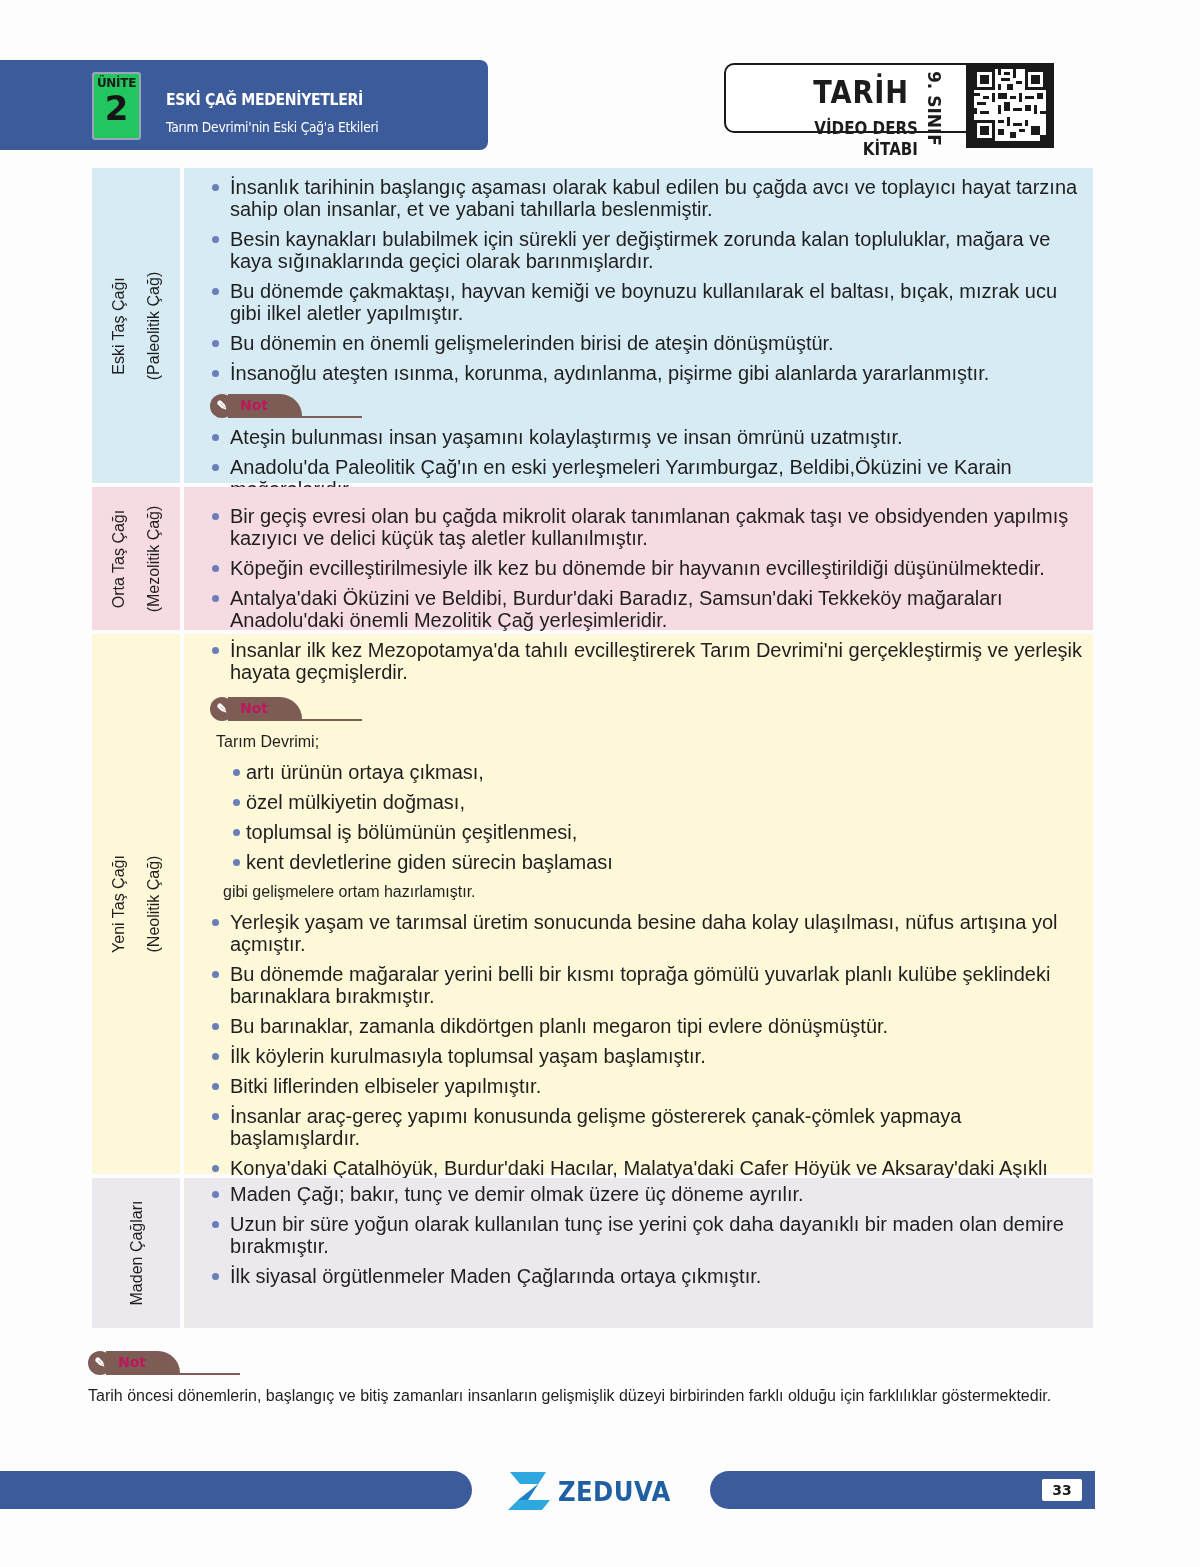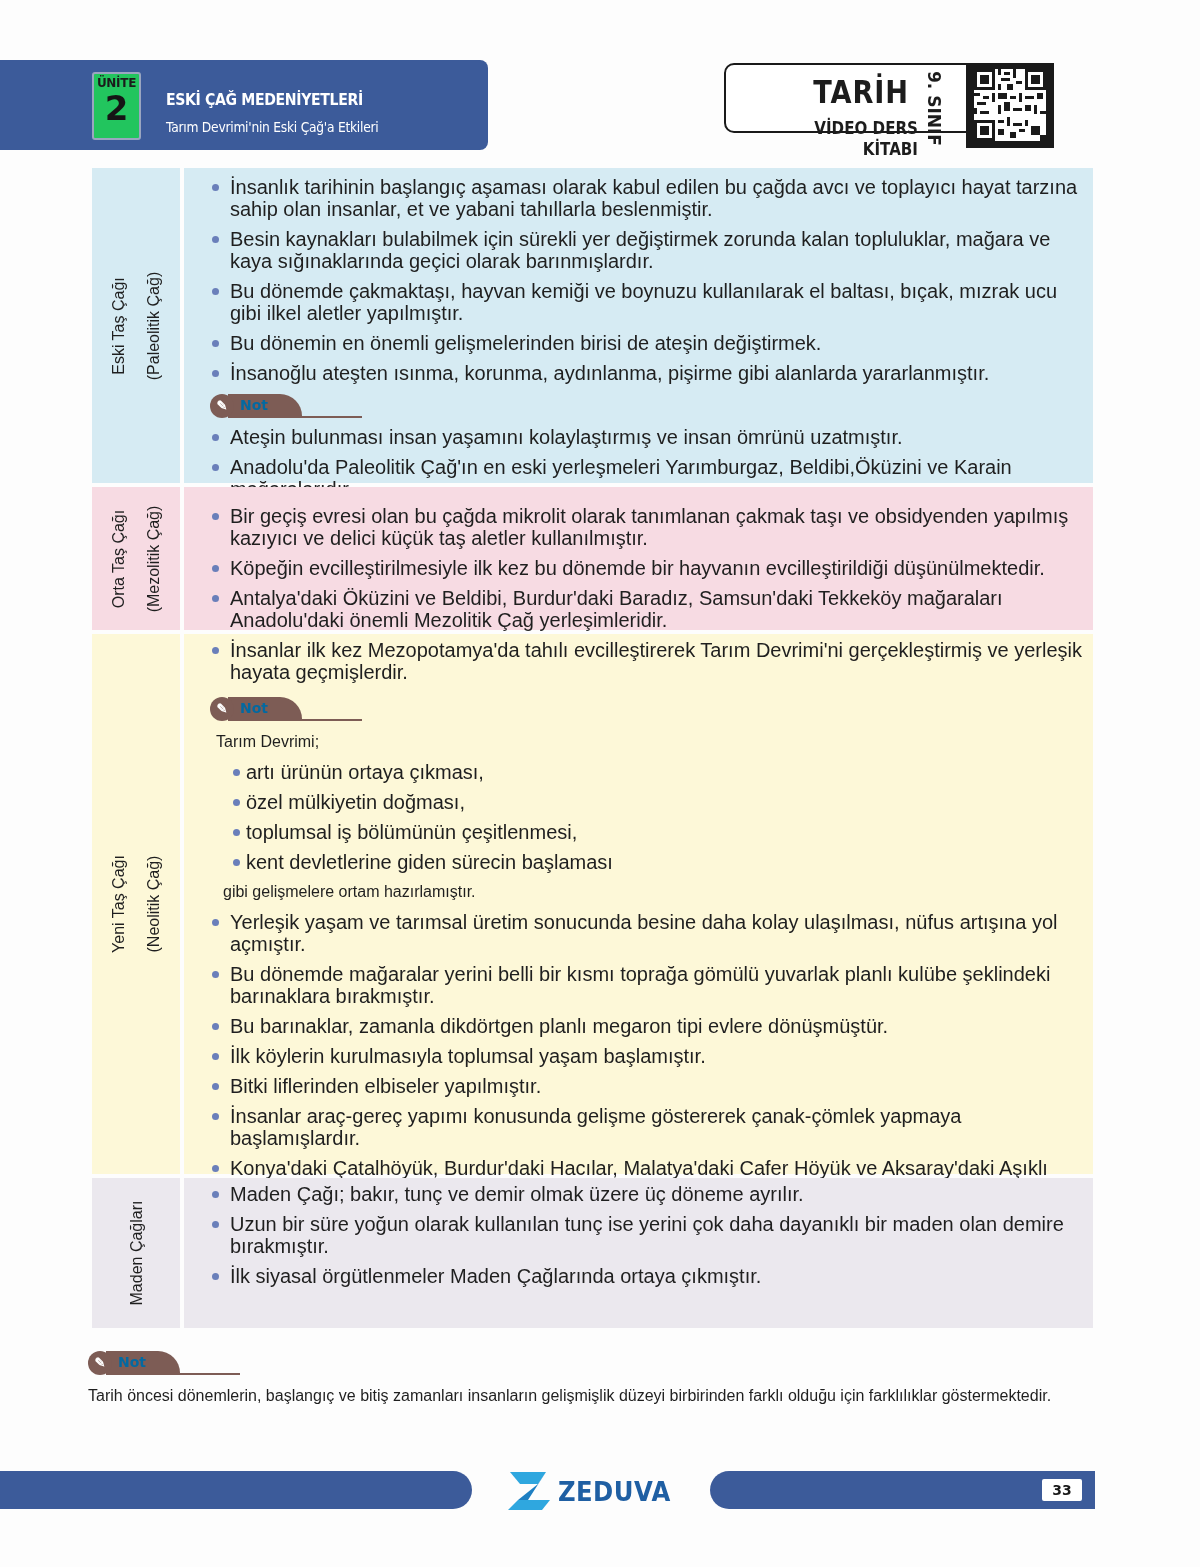--- a/index.html
+++ b/index.html
@@ -38,21 +38,21 @@
   ul.blist li { position:relative; padding-left:22px; font-size:20px; line-height:22px; margin-bottom:8px; }
   ul.blist li::before { content:""; position:absolute; left:4px; top:8px; width:7px; height:7px; border-radius:50%; background:#6a7fba; }
   ul.sub li { padding-left:16px; margin-bottom:8px; }
   ul.sub li::before { left:3px; }
 
   .content { position:absolute; left:116px; right:10px; }
 
   .note { position:relative; height:24px; width:152px; }
   .note .note-pin { position:absolute; left:0; top:0; width:24px; height:24px; border-radius:50%; background:#7d5c55; color:#fff; font-size:13px; font-weight:bold; text-align:center; line-height:24px; }
   .note .note-tab { position:absolute; left:18px; top:0; width:74px; height:24px; background:#7d5c55; border-radius:0 22px 0 0; }
-  .note .note-text { position:absolute; left:30px; top:3px; color:#0369a1; font-family:"DejaVu Sans", sans-serif; font-weight:bold; font-size:14px; }
+  .note .note-text { position:absolute; left:30px; top:3px; color:#be185d; font-family:"DejaVu Sans", sans-serif; font-weight:bold; font-size:14px; }
   .note .note-line { position:absolute; left:90px; bottom:0; width:62px; height:2px; background:#7d5c55; }
 
   .para { font-size:16px; line-height:22px; margin-bottom:8px; }
 
   
   .foot-left { position:absolute; left:0; top:1471px; width:472px; height:38px; background:#3c5b9a; border-radius:0 19px 19px 0; }
   .foot-right { position:absolute; left:710px; top:1471px; width:385px; height:38px; background:#3c5b9a; border-radius:19px 0 0 19px; }
   .page-num { position:absolute; left:1042px; top:1479px; width:40px; height:22px; background:#fff; border-radius:2px; text-align:center; font-family:"DejaVu Sans", sans-serif; font-weight:bold; font-size:14px; line-height:22px; color:#1b1b1b; }
   .logo { position:absolute; left:506px; top:1470px; width:175px; height:42px; }
   .logo svg { position:absolute; left:0; top:0; }
@@ -135,21 +135,21 @@
       <span>Eski Taş Çağı</span>
       <span>(Paleolitik Çağ)</span>
     </div>
   </div>
   <div class="content-cell"></div>
   <div class="content" style="top:8px;">
     <ul class="blist">
       <li>İnsanlık tarihinin başlangıç aşaması olarak kabul edilen bu çağda avcı ve toplayıcı hayat tarzına sahip olan insanlar, et ve yabani tahıllarla beslenmiştir.</li>
       <li>Besin kaynakları bulabilmek için sürekli yer değiştirmek zorunda kalan topluluklar, mağara ve kaya sığınaklarında geçici olarak barınmışlardır.</li>
       <li>Bu dönemde çakmaktaşı, hayvan kemiği ve boynuzu kullanılarak el baltası, bıçak, mızrak ucu gibi ilkel aletler yapılmıştır.</li>
-      <li>Bu dönemin en önemli gelişmelerinden birisi de ateşin değiştirmek.</li>
+      <li>Bu dönemin en önemli gelişmelerinden birisi de ateşin dönüşmüştür.</li>
       <li>İnsanoğlu ateşten ısınma, korunma, aydınlanma, pişirme gibi alanlarda yararlanmıştır.</li>
     </ul>
     <div class="note" style="margin:10px 0 8px 2px;">
       <div class="note-tab"></div>
       <div class="note-pin">✎</div>
       <div class="note-text">Not</div>
       <div class="note-line"></div>
     </div>
     <ul class="blist">
       <li>Ateşin bulunması insan yaşamını kolaylaştırmış ve insan ömrünü uzatmıştır.</li>

